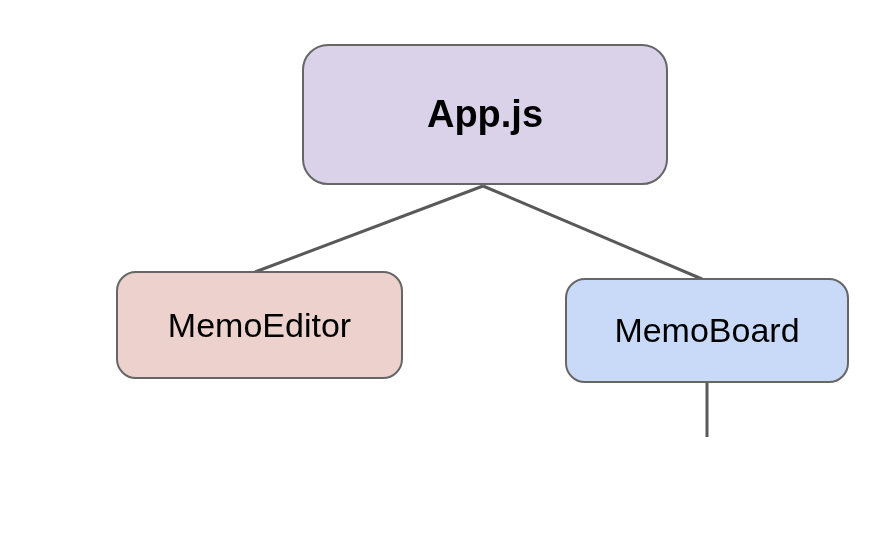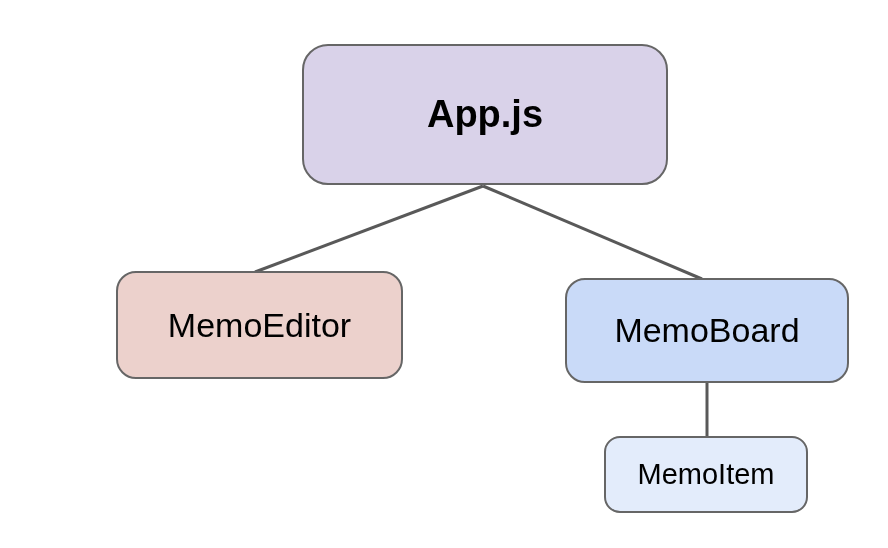--- a/index.html
+++ b/index.html
@@ -81,17 +81,14 @@
   </div>
 
   <div class="node node-memo-editor" style="background-color: rgb(236, 209, 204); border-color: rgb(102, 102, 102);">
     <span>MemoEditor</span>
   </div>
 
   <div class="node node-memo-board" style="background-color: rgb(201, 218, 248); border-color: rgb(102, 102, 102);">
     <span>MemoBoard</span>
   </div>
 
-  <div class="node node-memo-item" style="background-color: rgb(227, 236, 251); border-color: rgb(102, 102, 102);">
-    <span>MemoItem</span>
-  </div>
 
 </div>
 
 </body></html>

